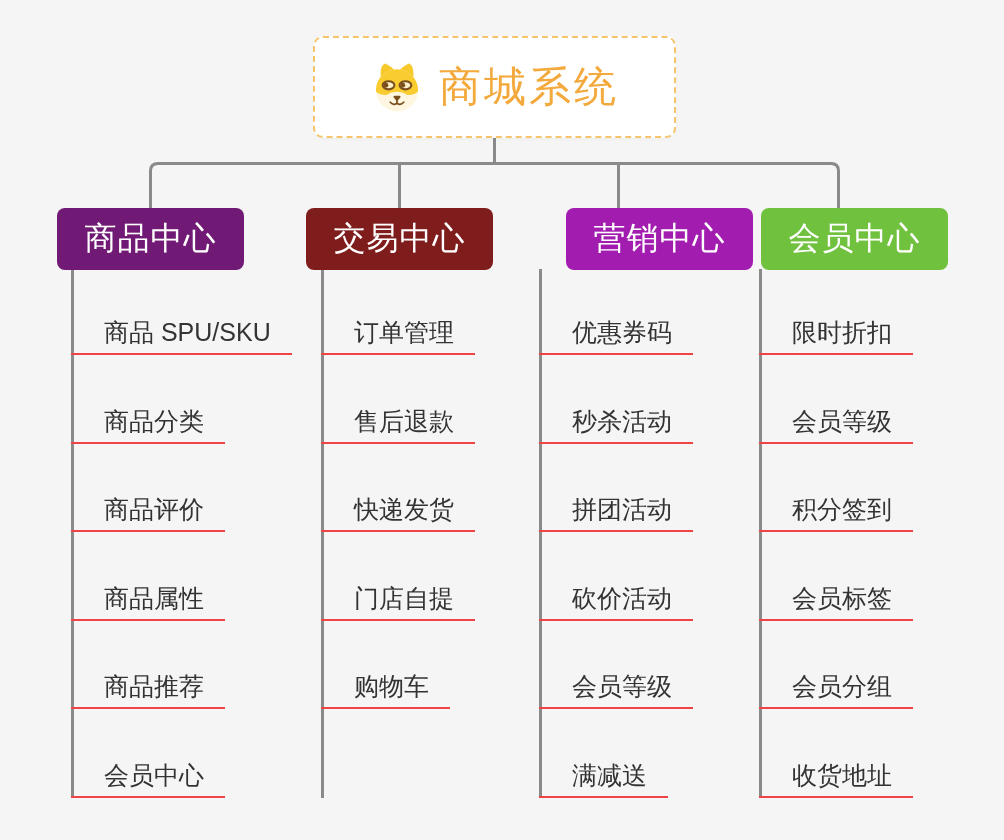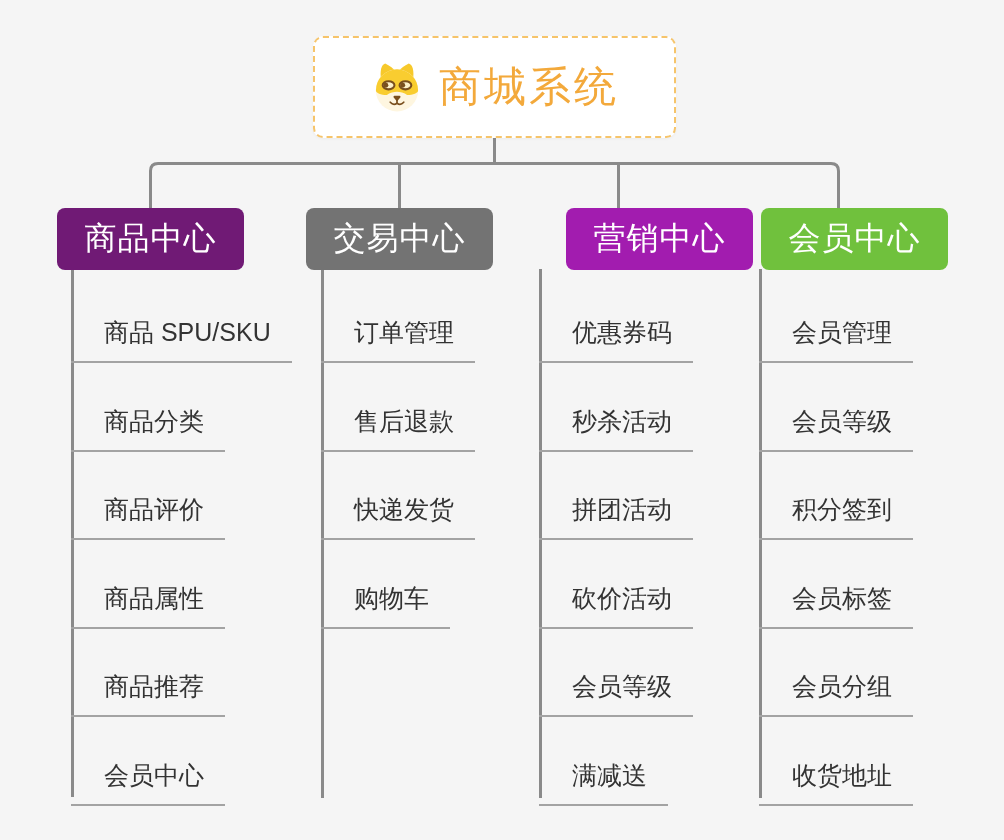--- a/index.html
+++ b/index.html
@@ -29,22 +29,22 @@
     border-radius:8px;color:#ffffff;font-size:32px;letter-spacing:1px;
     display:flex;align-items:center;justify-content:center;white-space:nowrap;
   }
   .b1{left:57px}.b2{left:306px}.b3{left:525px}.b4{left:745px}
 
   
   .col{position:absolute;top:270px;width:245px;height:530px;}
   .c1{left:71px}.c2{left:321px}.c3{left:539px}.c4{left:759px}
   .leaf{
     position:absolute;left:0;
-    padding:0 21px 14px 33px;
-    border-bottom:2px solid #a3a3a3;
+    padding:0 21px 6px 33px;
+    border-bottom:2px solid #ef4444;
     font-size:25px;line-height:30px;color:#333333;white-space:nowrap;
   }
   .leaf:nth-child(1){top:47px}
   .leaf:nth-child(2){top:136px}
   .leaf:nth-child(3){top:224px}
   .leaf:nth-child(4){top:313px}
   .leaf:nth-child(5){top:401px}
   .leaf:nth-child(6){top:490px}
 </style>
 </head>
@@ -84,51 +84,52 @@
         <g stroke="#7a4f1d" stroke-width="2" fill="none" stroke-linecap="round">
           <path d="M32 47 v3"></path>
           <path d="M24 50 q4 4.5 8 1 q4 3.5 8 -1"></path>
         </g>
       </svg>
     </span>
     <span class="root-title" style="color: rgb(243, 169, 59);">商城系统</span>
   </div>
 
   <div class="branch b1" style="background: #701a75;">商品中心</div>
-  <div class="branch b2" style="background: #737373;">交易中心</div>
+  <div class="branch b2" style="background: #7f1d1d;">交易中心</div>
   <div class="branch b3" style="background: #a21caf; margin-left: 41px;">营销中心</div>
   <div class="branch b4" style="background: rgb(112, 193, 61); margin-left: 16px;">会员中心</div>
 
   <div class="col c1">
     <div class="leaf">商品 SPU/SKU</div>
     <div class="leaf">商品分类</div>
     <div class="leaf">商品评价</div>
     <div class="leaf">商品属性</div>
     <div class="leaf">商品推荐</div>
     <div class="leaf">会员中心</div>
   </div>
 
   <div class="col c2">
     <div class="leaf">订单管理</div>
     <div class="leaf">售后退款</div>
     <div class="leaf">快递发货</div>
+    <div class="leaf">门店自提</div>
     <div class="leaf">购物车</div>
   </div>
 
   <div class="col c3">
     <div class="leaf">优惠券码</div>
     <div class="leaf">秒杀活动</div>
     <div class="leaf">拼团活动</div>
     <div class="leaf">砍价活动</div>
     <div class="leaf">会员等级</div>
     <div class="leaf">满减送</div>
   </div>
 
   <div class="col c4">
-    <div class="leaf">会员管理</div>
+    <div class="leaf">限时折扣</div>
     <div class="leaf">会员等级</div>
     <div class="leaf">积分签到</div>
     <div class="leaf">会员标签</div>
     <div class="leaf">会员分组</div>
     <div class="leaf">收货地址</div>
   </div>
 
 </div>
 
 </body></html>

